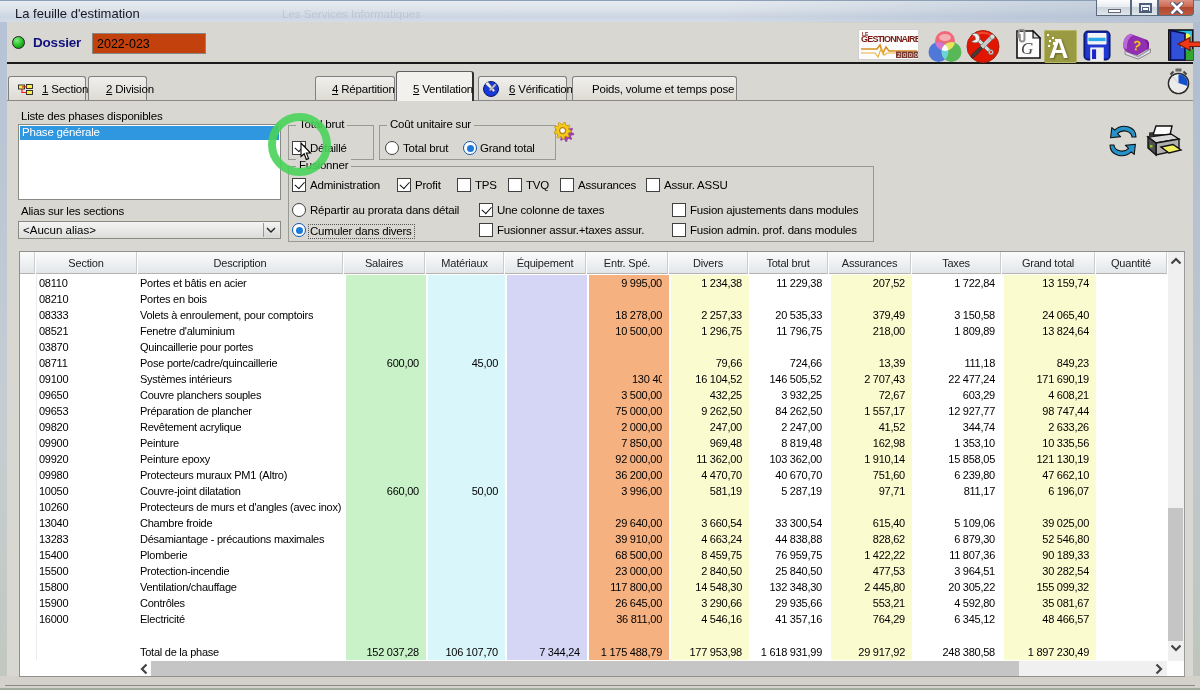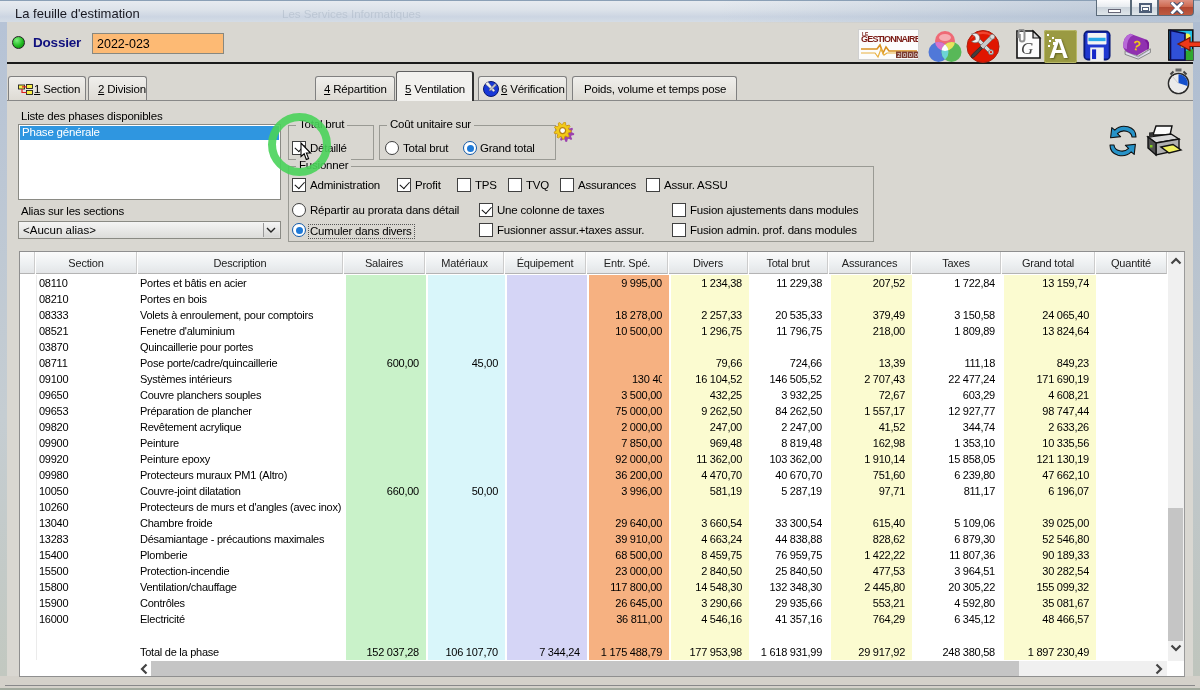--- a/index.html
+++ b/index.html
@@ -17,28 +17,28 @@
 #btnmax { left:1131px; width:27px; background:linear-gradient(180deg,#fdfdfe,#e8ecf0 45%,#ccd4dc 50%,#dfe5ea); }
 #btncls { left:1158px; width:36px; background:linear-gradient(180deg,#dd9181,#ce6950 45%,#b24832 50%,#bd5b41); border-bottom-right-radius:4px; }
 #frameL { position:absolute; left:0; top:22px; width:7px; height:656px; background:linear-gradient(180deg,#b6c3d6,#c5cdd2 60%,#c2c8c0); }
 #frameR { position:absolute; left:1193px; top:22px; width:7px; height:656px; background:linear-gradient(180deg,#aebdd2,#c0c8ce 60%,#bfc5bd); }
 #frameB { position:absolute; left:0; top:676px; width:1200px; height:14px; background:#d4d1ca; border-bottom:2px solid #a2aa9e; }
 #frameB .dk { position:absolute; left:5px; right:5px; top:9px; height:1px; background:#88888a; }
 #client { position:absolute; left:7px; top:22px; width:1186px; height:654px; background:#d9d7d1; }
 #orb { position:absolute; left:5px; top:14px; width:13px; height:13px; border-radius:50%;
   background:radial-gradient(circle at 35% 30%, #80f080 0%, #22bb22 55%, #0a7a0a 100%); border:1px solid #222; }
 #doslabel { position:absolute; left:26px; top:13px; font-size:13.5px; font-weight:bold; color:#10107e; letter-spacing:-0.2px; }
-#dosinput { position:absolute; left:85px; top:11px; width:132px; height:21px; background:#fdba74; border:1px solid #888880; }
+#dosinput { position:absolute; left:85px; top:11px; width:114px; height:21px; background:#c2410c; border:1px solid #888880; }
 #dosinput span { position:absolute; left:4px; top:3px; font-size:12.5px; }
 #blackline { position:absolute; left:0px; top:40px; width:1186px; height:2px; background:#1a1a1a; }
 .ico { position:absolute; top:8px; }
 .tab { position:absolute; top:54px; height:25px; background:linear-gradient(180deg,#f0efec,#dddad3);
   border:1px solid #808080; border-bottom:none; border-radius:3px 3px 0 0; font-size:11.5px; letter-spacing:-0.2px; color:#000; }
 .tab u { text-decoration:underline; }
-.tab .lbl { position:absolute; top:6px; text-align:center; white-space:nowrap; }
+.tab .lbl { position:absolute; top:6px; text-align:center; white-space:nowrap;margin-left:8px; }
 #tab5 { top:49px; height:30px; background:#f2f1ee; border:1px solid #606060; border-bottom:none;
   border-right:2px solid #303030; z-index:5; }
 #tabline { position:absolute; left:0px; top:78px; width:1186px; height:1px; background:#888; }
 .gb { position:absolute; border:1px solid #9a9a94; }
 .gb .cap { position:absolute; top:-8px; left:7px; background:#d9d7d1; padding:0 3px; font-size:11.5px; letter-spacing:-0.2px; }
 .cb { position:absolute; width:14px; height:14px; background:#fff; border:1px solid #404040; }
 .cb.chk:before { content:""; position:absolute; left:2px; top:2px; width:8px; height:4.5px;
   border-left:1.8px solid #111; border-bottom:1.8px solid #111; transform:rotate(-48deg); }
 .rb { position:absolute; width:14px; height:14px; background:#fff; border:1px solid #404040; border-radius:50%; }
 .rb.sel { border-color:#1058a8; }

